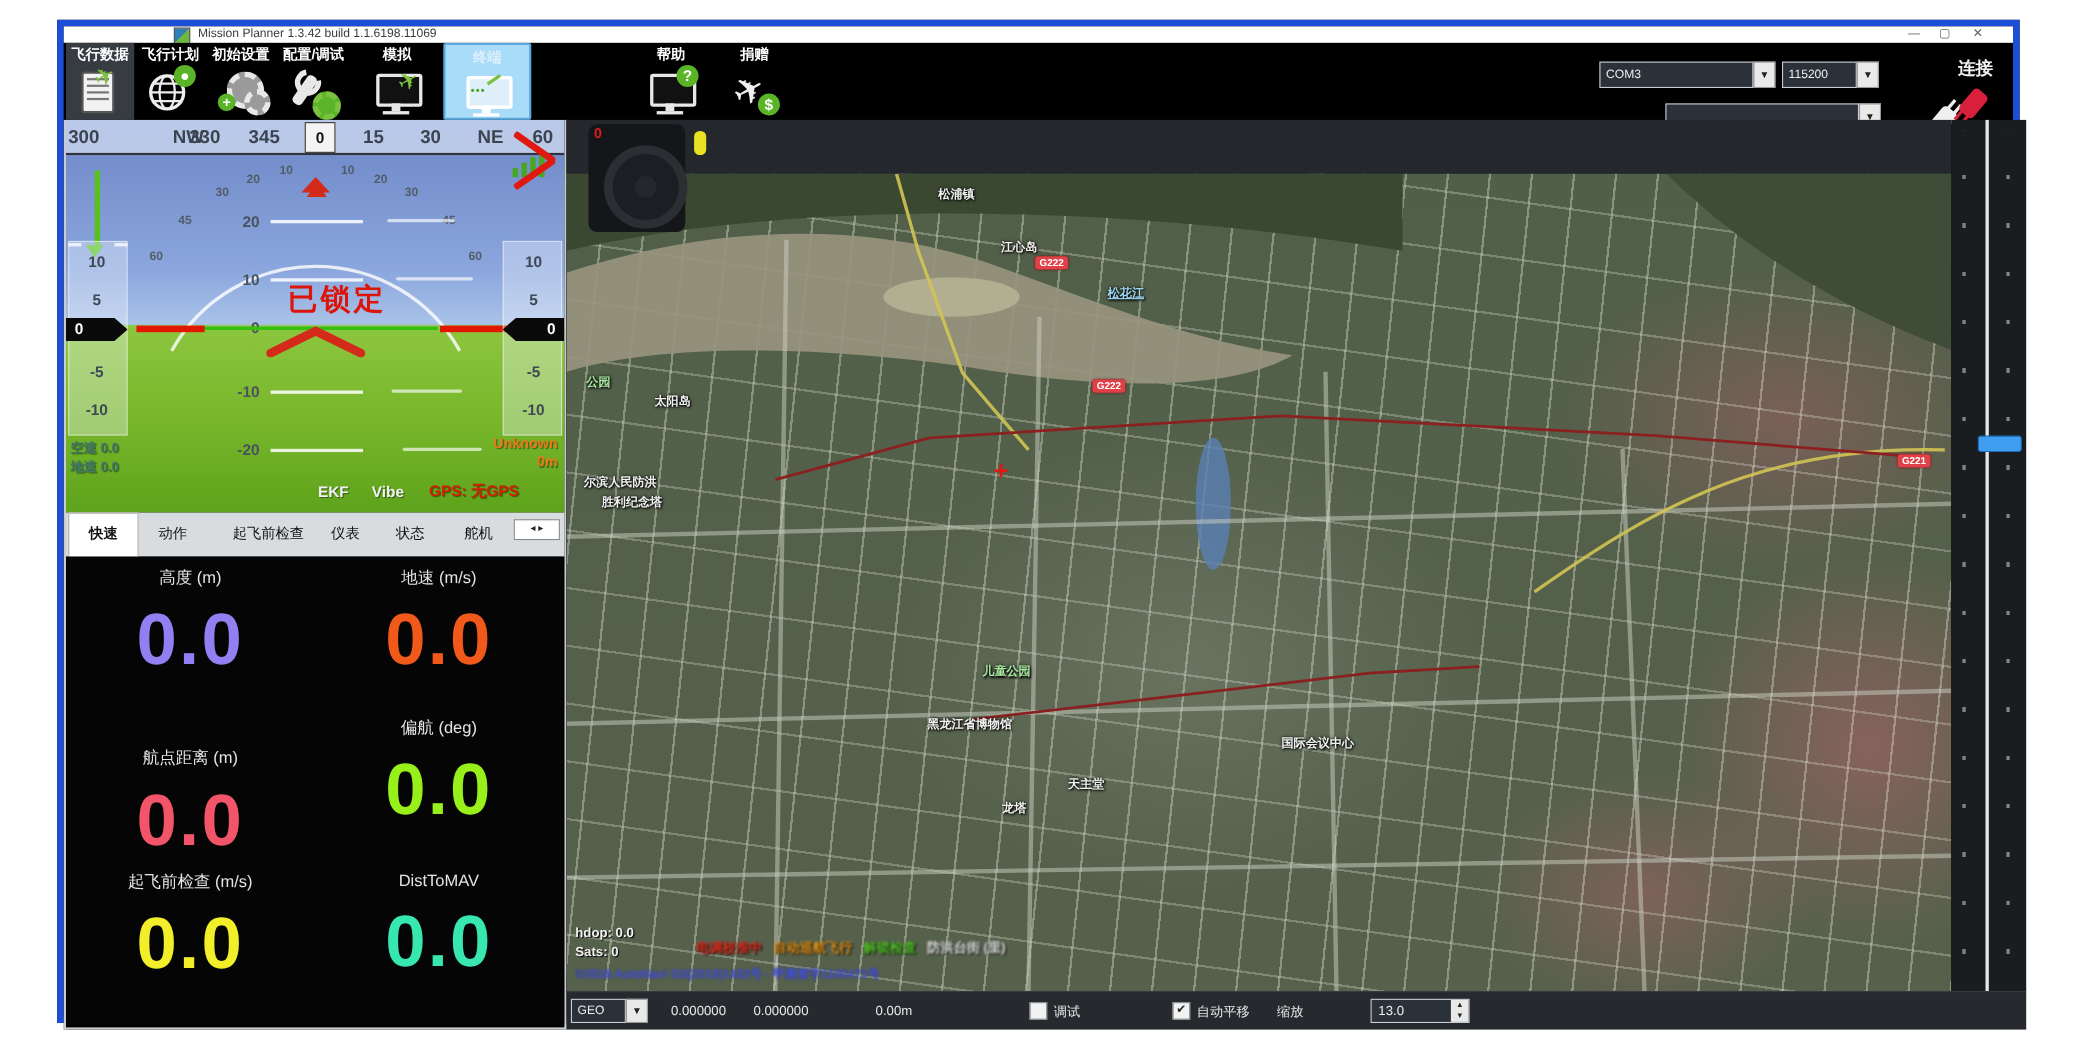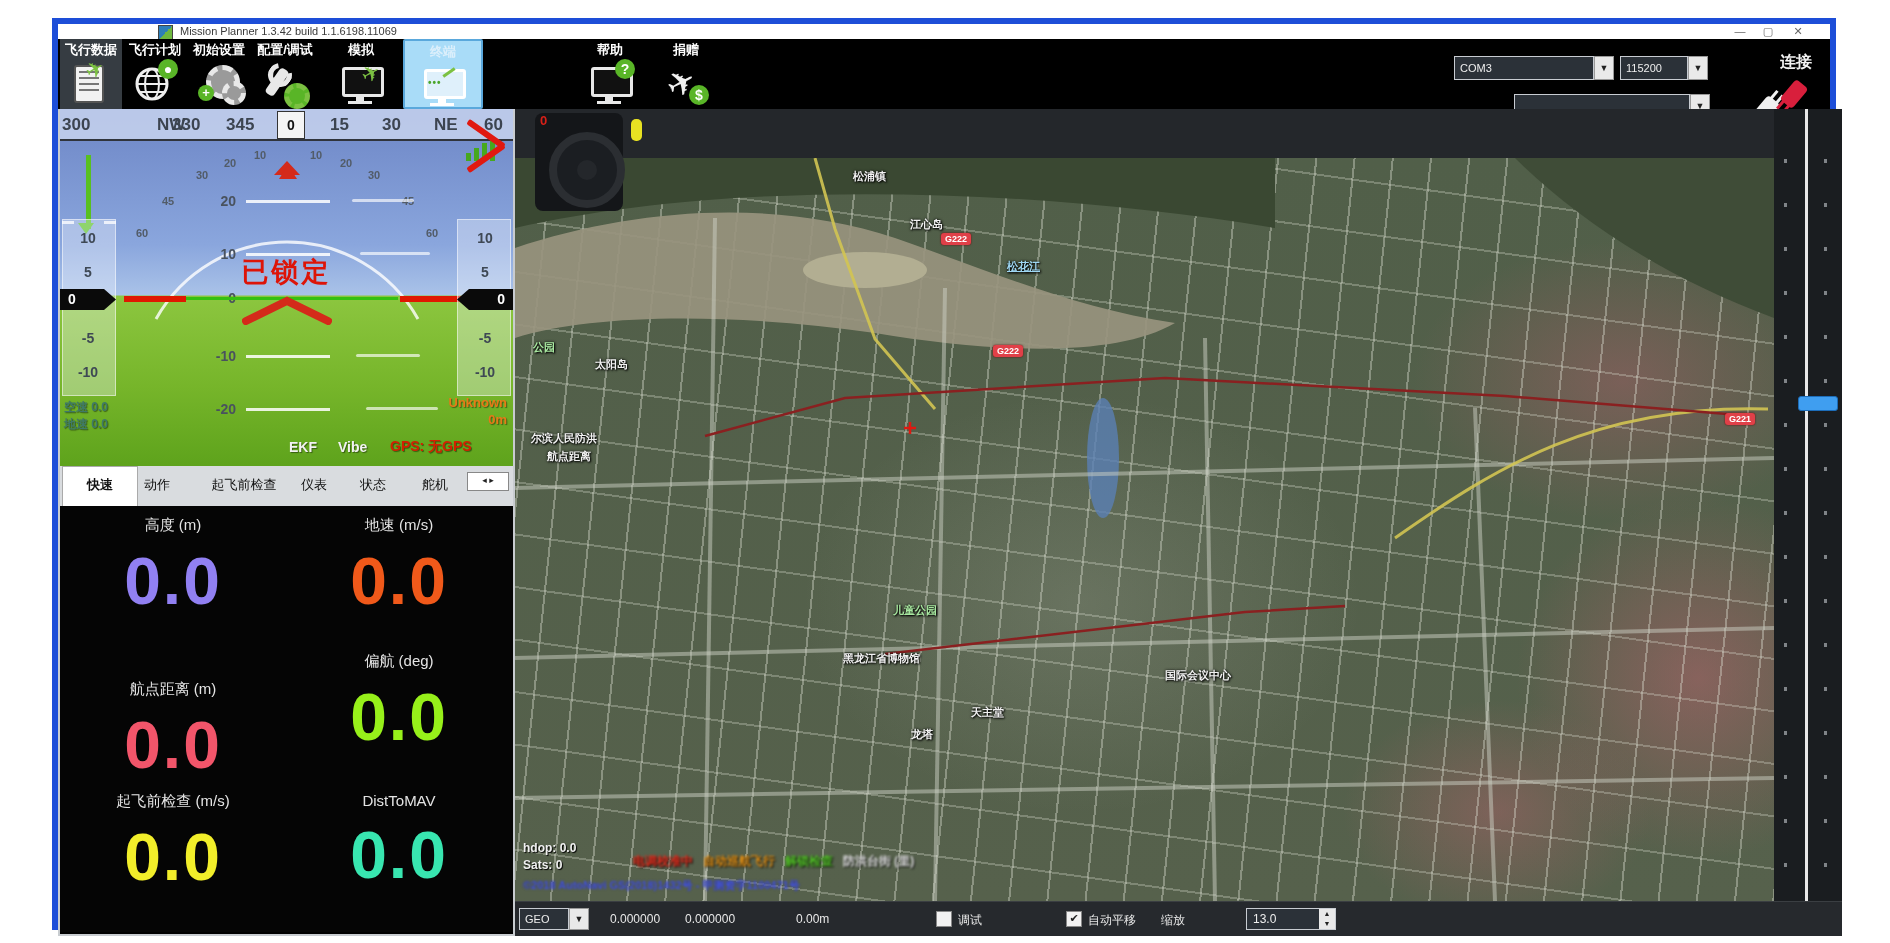--- a/index.html
+++ b/index.html
@@ -57,21 +57,21 @@
   .pl .ln{height:3px;background:rgba(255,255,255,.85);}
   .hdash{position:absolute;height:3px;background:rgba(255,255,255,.65);border-radius:2px;}
   #horizon{position:absolute;left:118px;top:188px;width:220px;height:3px;background:#35c010;}
   .hred{position:absolute;top:187px;height:6px;background:#e01800;}
   #chev{position:absolute;left:182px;top:186px;width:90px;height:30px;}
   .tapecol{position:absolute;top:110px;width:52px;height:175px;background:rgba(245,250,255,.35);border:1px solid rgba(255,255,255,.5);}
   .tapen{position:absolute;width:40px;font-size:14px;font-weight:bold;color:#3e4854;text-align:center;}
   .flag{position:absolute;top:180px;width:56px;height:21px;background:#0a0a0a;color:#fff;font-size:14px;font-weight:bold;line-height:21px;}
   #flagL{left:0;clip-path:polygon(0 0,44px 0,56px 50%,44px 100%,0 100%);padding-left:8px;}
   #flagR{right:0;clip-path:polygon(12px 0,56px 0,56px 100%,12px 100%,0 50%);text-align:right;padding-right:8px;box-sizing:border-box;}
-  #locked{position:absolute;left:0;top:145px;width:100%;text-align:center;font-size:27px;font-weight:bold;color:#dd1408;letter-spacing:3px;}
+  #locked{position:absolute;left:0;top:145px;width:100%;text-align:center;font-size:27px;font-weight:bold;color:#dd1408;letter-spacing:3px;padding-left:20px;}
   #throttle{position:absolute;left:26px;top:46px;width:5px;height:74px;background:#58c020;}
   #thmark{position:absolute;left:18px;top:114px;width:0;height:0;border-left:8px solid transparent;border-right:8px solid transparent;border-top:11px solid #58c020;}
   .smalldash{position:absolute;height:3px;background:rgba(255,255,255,.8);}
   .hudtxt{position:absolute;font-weight:bold;white-space:nowrap;text-shadow:1px 1px 1px rgba(0,0,0,.45);}
   #sig{position:absolute;left:398px;top:20px;width:52px;height:44px;}
   .sbar{position:absolute;bottom:12px;width:5px;background:#46a81e;}
   .xline{position:absolute;left:6px;top:2px;width:44px;height:6px;background:#e01810;border-radius:2px;}
   
   #tabsrow{position:absolute;left:0;top:357px;width:453px;height:40px;background:#d9dcdf;}
   .tab{position:absolute;top:4px;height:36px;font-size:13px;color:#111;text-align:center;line-height:30px;white-space:nowrap;}
@@ -344,21 +344,21 @@
       <span class="hudtxt" style="left:4px;top:307px;font-size:12px;color:#3f7a68;">
         <span>地速</span> <span>0.0</span></span>
       <span class="hudtxt" style="right:6px;top:286px;font-size:13px;color:#e87818;">Unknown</span>
       <span class="hudtxt" style="right:6px;top:303px;font-size:13px;color:#e87818;">0m</span>
       <span class="hudtxt" style="left:229px;top:330px;font-size:14px;color:#f2f2f2;">EKF</span>
       <span class="hudtxt" style="left:278px;top:330px;font-size:14px;color:#f2f2f2;">Vibe</span>
       <span class="hudtxt" style="left:330px;top:329px;font-size:14px;color:#d42000;">GPS: 无GPS</span>
     </div>
 
     <div id="tabsrow">
-      <div class="tab sel" style="left:2px;width:76px;">快速</div>
+      <div class="tab sel" style="left:2px;width:64px;">快速</div>
       <div class="tab" style="left:74px;width:46px;">动作</div>
       <div class="tab" style="left:142px;width:84px;">起飞前检查</div>
       <div class="tab" style="left:232px;width:44px;">仪表</div>
       <div class="tab" style="left:290px;width:46px;">状态</div>
       <div class="tab" style="left:352px;width:46px;">舵机</div>
       <div id="tabspin">◂ ▸</div>
     </div>
 
     <div id="quick">
       <div class="qcell" style="left:0;top:10px;">
@@ -413,21 +413,21 @@
       </svg>
     </div>
     <div>
 
     <span class="mlbl" style="left: 338px; top: 60px; color: rgb(242, 242, 242);">松浦镇</span>
         <span class="mlbl" style="left: 395px; top: 108px; color: rgb(242, 242, 242);">江心岛</span>
         <span class="mlbl" style="left: 492px; top: 150px; color: rgb(159, 216, 244); text-decoration: underline;">松花江</span>
         <span class="mlbl" style="left: 18px; top: 231px; color: rgb(168, 232, 160);">公园</span>
         <span class="mlbl" style="left: 80px; top: 248px; color: rgb(242, 242, 242);">太阳岛</span>
         <span class="mlbl" style="left: 16px; top: 322px; color: rgb(242, 242, 242);">尔滨人民防洪</span>
-        <span class="mlbl" style="left: 32px; top: 340px; color: rgb(242, 242, 242);">航点距离</span>
+        <span class="mlbl" style="left: 32px; top: 340px; color: rgb(242, 242, 242);">胜利纪念塔</span>
         <span class="mlbl" style="left: 378px; top: 494px; color: rgb(168, 232, 160);">儿童公园</span>
         <span class="mlbl" style="left: 328px; top: 542px; color: rgb(242, 242, 242);">黑龙江省博物馆</span>
         <span class="mlbl" style="left: 650px; top: 559px; color: rgb(242, 242, 242);">国际会议中心</span>
         <span class="mlbl" style="left: 456px; top: 596px; color: rgb(242, 242, 242);">天主堂</span>
         <span class="mlbl" style="left: 396px; top: 618px; color: rgb(242, 242, 242);">龙塔</span>
       </div>
     <div>
 
     <span class="badge" style="left: 426px; top: 124px;">G222</span>
         <span class="badge" style="left: 478px; top: 236px;">G222</span>

